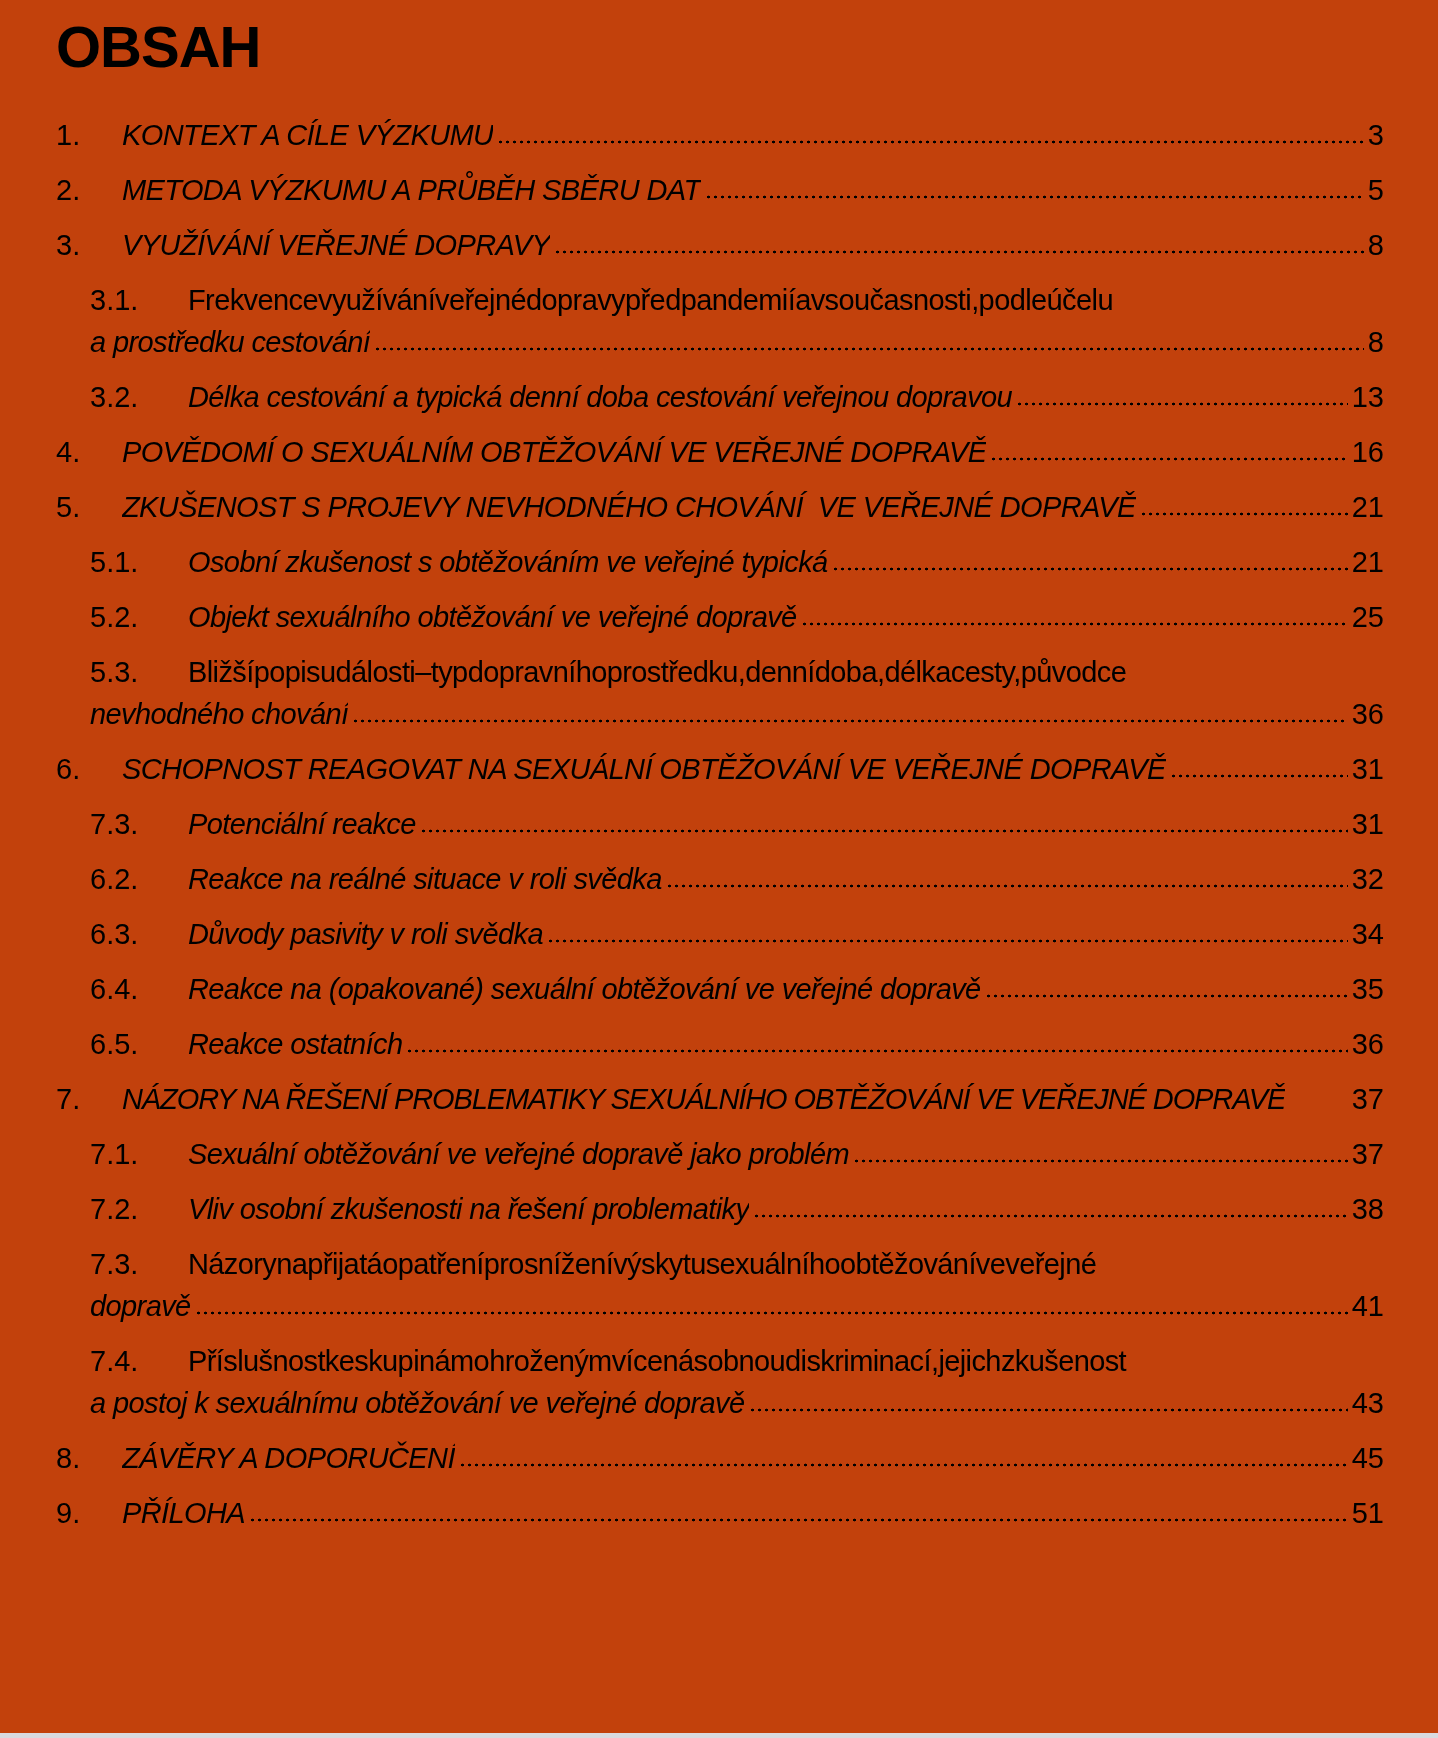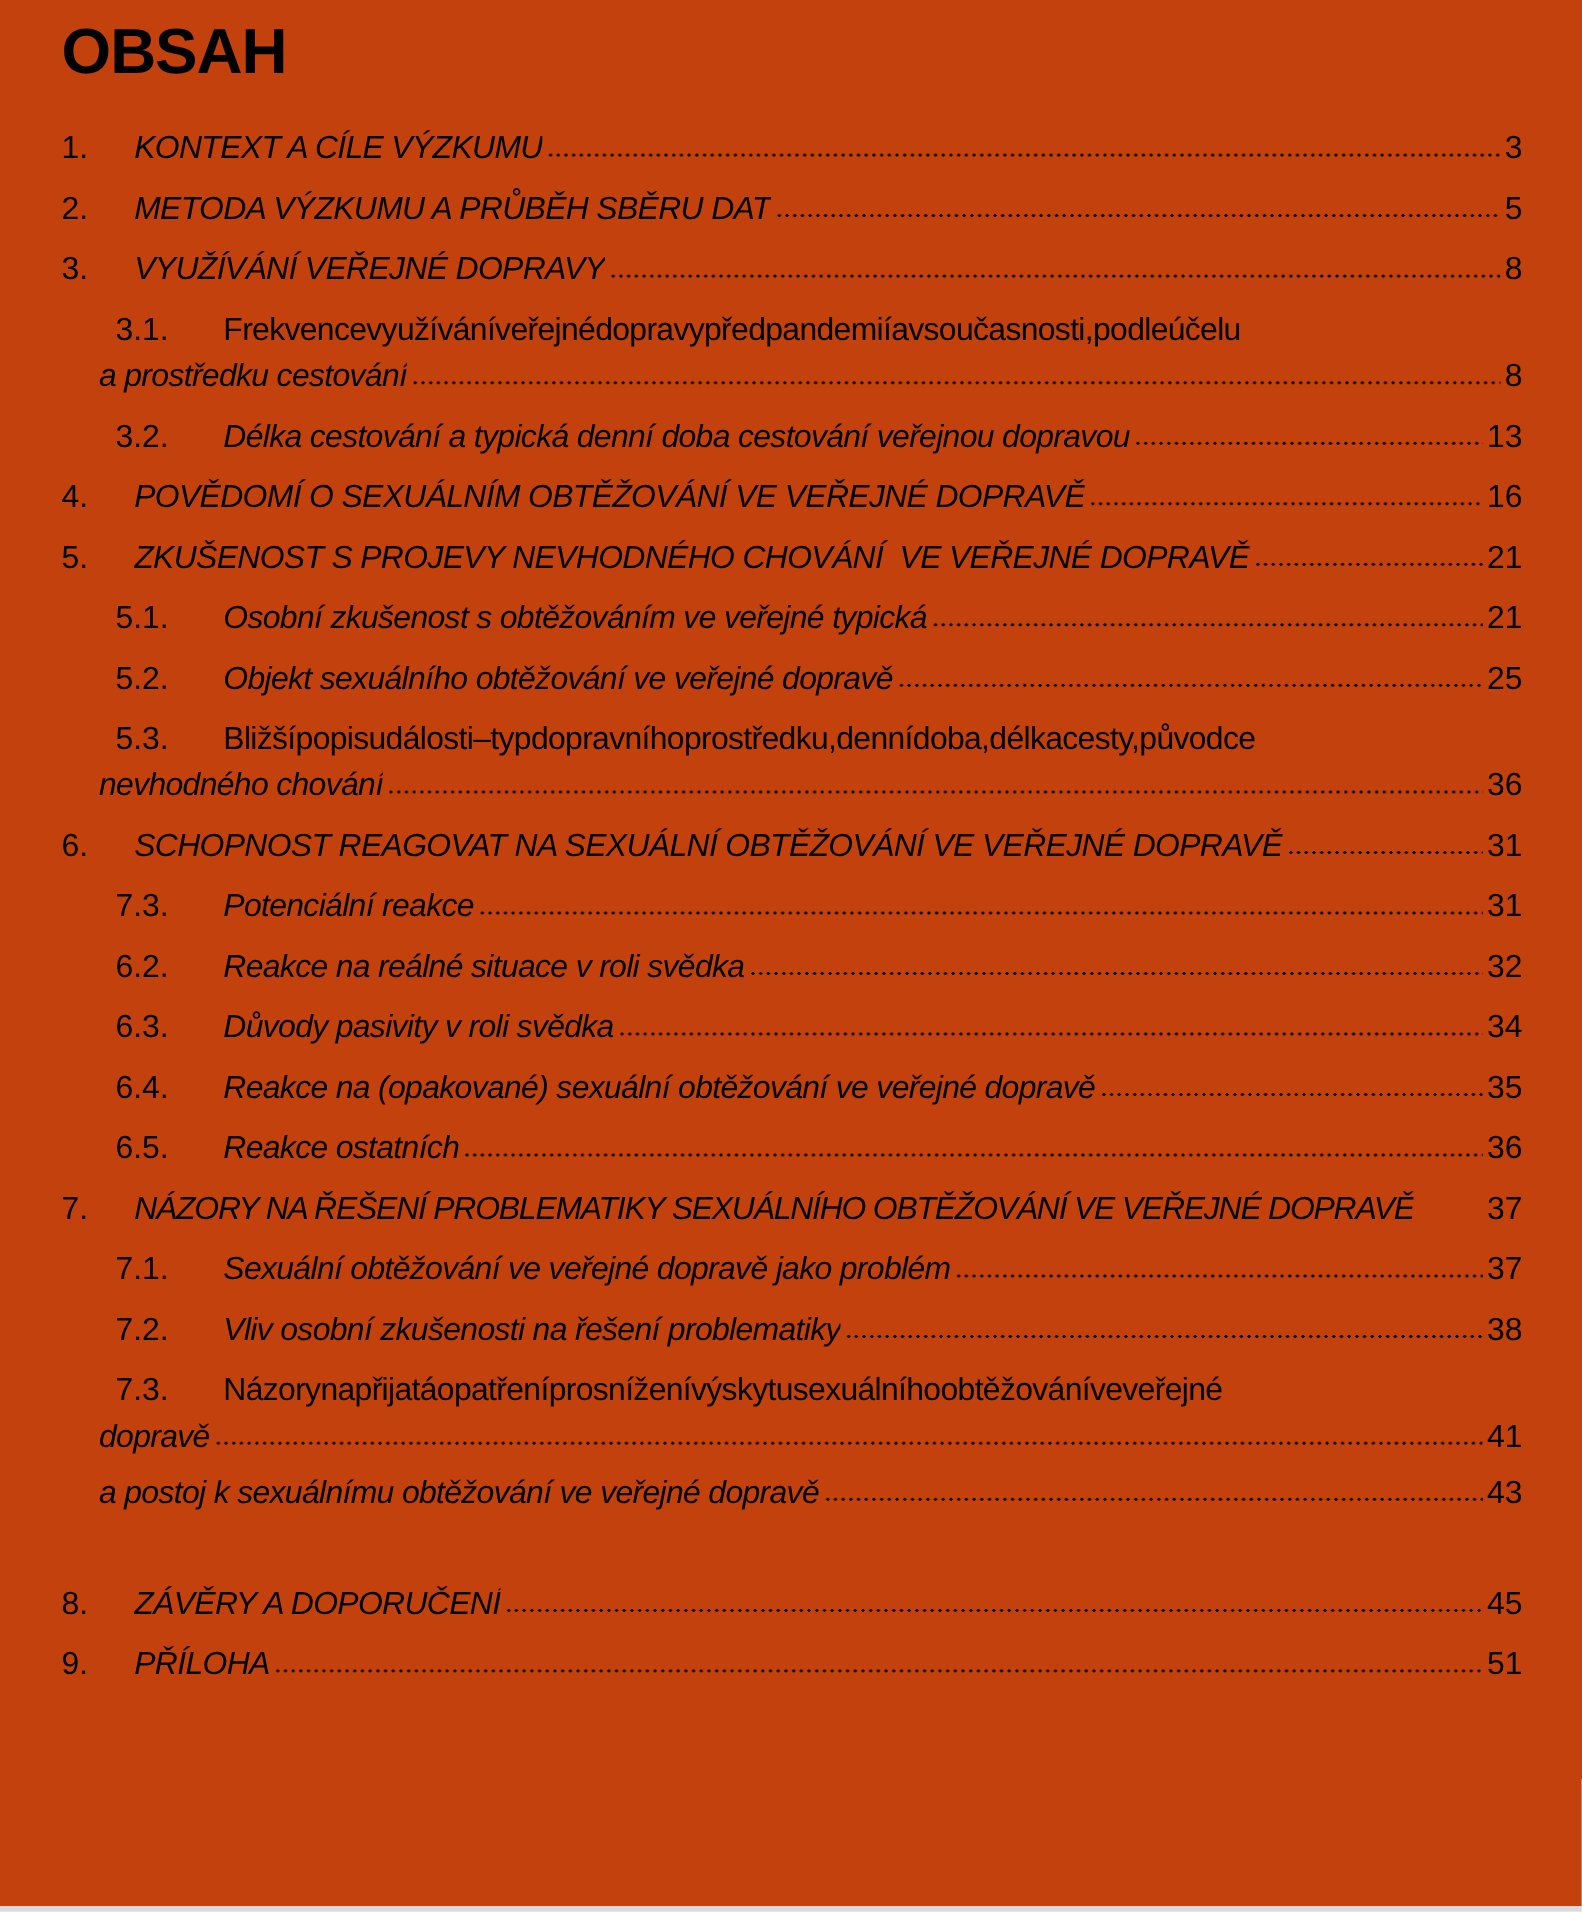--- a/index.html
+++ b/index.html
@@ -57,21 +57,21 @@
       align-items: baseline;
       white-space: nowrap;
       height: 46px;
     }
     .entry .num {
       display: inline-block;
       flex: 0 0 auto;
     }
     .entry.lvl1 .num { width: 66px; }
     .entry.lvl2 { left: 34px; width: 1294px; }
-    .entry.lvl2 .num { width: 98px; margin-left: 15px; }
+    .entry.lvl2 .num { width: 98px; }
     .entry .text {
       flex: 0 1 auto;
       overflow: hidden;
       text-overflow: clip;
       letter-spacing: -0.6px;
       font-style: italic;
     }
     .entry .leader {
       flex: 1 1 auto;
       overflow: hidden;
@@ -329,20 +329,33 @@
           </span>
       </div>
       <div class="line second-line" style="margin-top:-4px">
         <span class="text">dopravě</span>
         <span class="leader"></span>
         <span class="page-num">41</span>
       </div>
     </div>
 
     <div class="entry lvl2" style="top:1338px">
+      <div class="first-line">
+        <span class="num">7.4.</span>
+        <span class="words">
+            <span>Příslušnost</span>
+            <span>ke</span>
+            <span>skupinám</span>
+            <span>ohroženým</span>
+            <span>vícenásobnou</span>
+            <span>diskriminací,</span>
+            <span>jejich</span>
+            <span>zkušenost</span>
+          </span>
+      </div>
       <div class="line second-line" style="margin-top:-4px">
         <span class="text">a postoj k sexuálnímu obtěžování ve veřejné dopravě</span>
         <span class="leader"></span>
         <span class="page-num">43</span>
       </div>
     </div>
 
     <div class="entry lvl1" style="top:1435px">
       <div class="line">
         <span class="num">8.</span>

